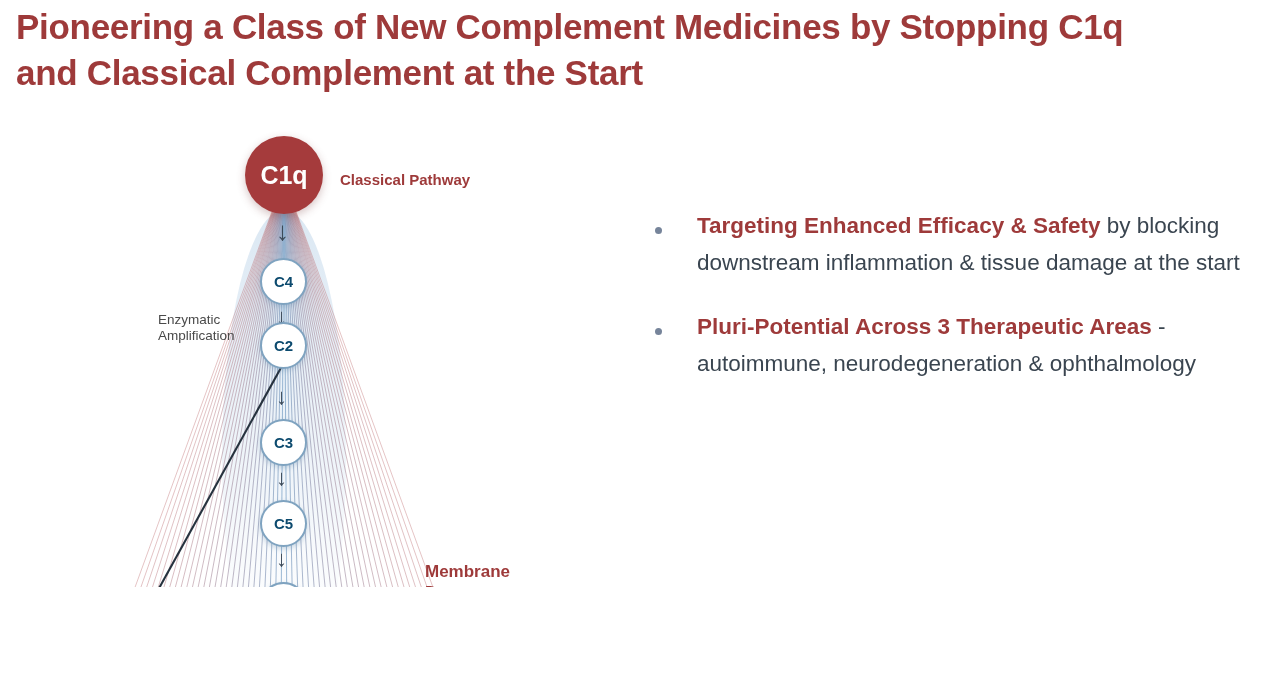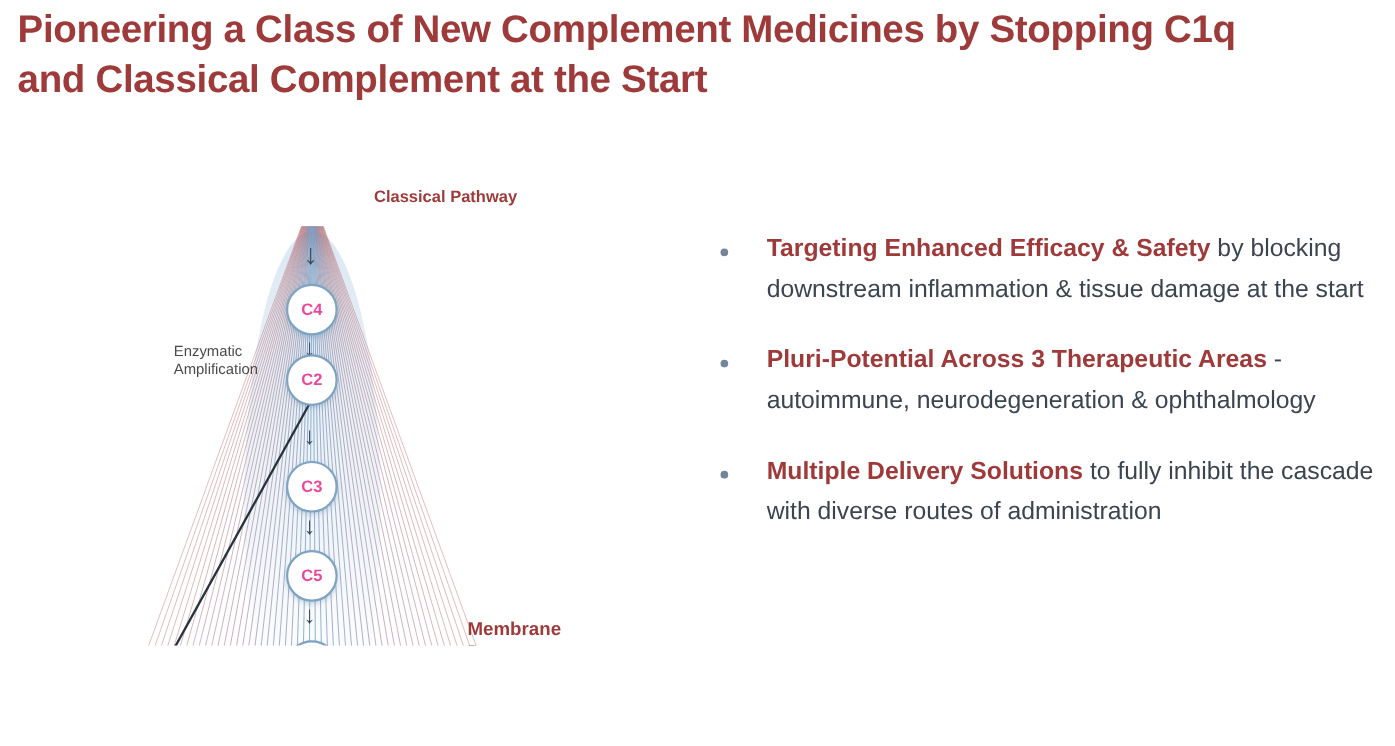--- a/index.html
+++ b/index.html
@@ -68,21 +68,21 @@
     background: #A53B3C;
     color: #ffffff;
     font-size: 25px;
     box-shadow: 0 3px 9px rgba(120,60,60,0.30);
   }
   .node-sub {
     width: 47px;
     height: 47px;
     background: #ffffff;
     border: 2px solid #7FA3C0;
-    color: #ec4899;
+    color: #0c4a6e;
     font-size: 15px;
     box-shadow: 0 2px 5px rgba(90,130,165,0.30);
   }
 
   
   .varrow {
     position: absolute;
     width: 16px;
     color: #3C4A58;
   }
@@ -242,20 +242,23 @@
         </g>
 
       <rect x="0" y="430" width="560" height="118" fill="url(#fadeOut)"></rect>
 
       <g>
         <line x1="188" y1="225" x2="26" y2="518" stroke="#26323E" stroke-width="2.1"></line>
         <polygon points="26,530 20,512 34,514" fill="#26323E"></polygon>
       </g>
     </svg>
 
+    <div class="node node-top" style="left:145px; top:6px;">
+      <span>C1q</span>
+    </div>
 
     <div class="varrow" style="left:176px; top:88px; font-size:26px; line-height:26px;">
       <span>↓</span>
     </div>
 
     <div class="node node-sub" style="left:160px; top:128px;">
       <span>C4</span>
     </div>
     <div class="varrow" style="left:176px; top:176px; font-size:22px; line-height:22px;">
       <span>↓</span>
@@ -305,21 +308,15 @@
       </div>
     </div>
 
     <div class="bullet-row">
       <div class="bullet-dot"><i></i></div>
       <div class="bullet-text">
         <span class="lead">Pluri-Potential Across 3 Therapeutic Areas</span><span> - autoimmune, neurodegeneration &amp; ophthalmology</span>
       </div>
     </div>
 
-    <div class="bullet-row">
-      <div class="bullet-dot"><i></i></div>
-      <div class="bullet-text">
-        <span class="lead">Multiple Delivery Solutions</span><span> to fully inhibit the cascade with diverse routes of administration</span>
-      </div>
-    </div>
 
   </div>
 </div>
 
 </body></html>

